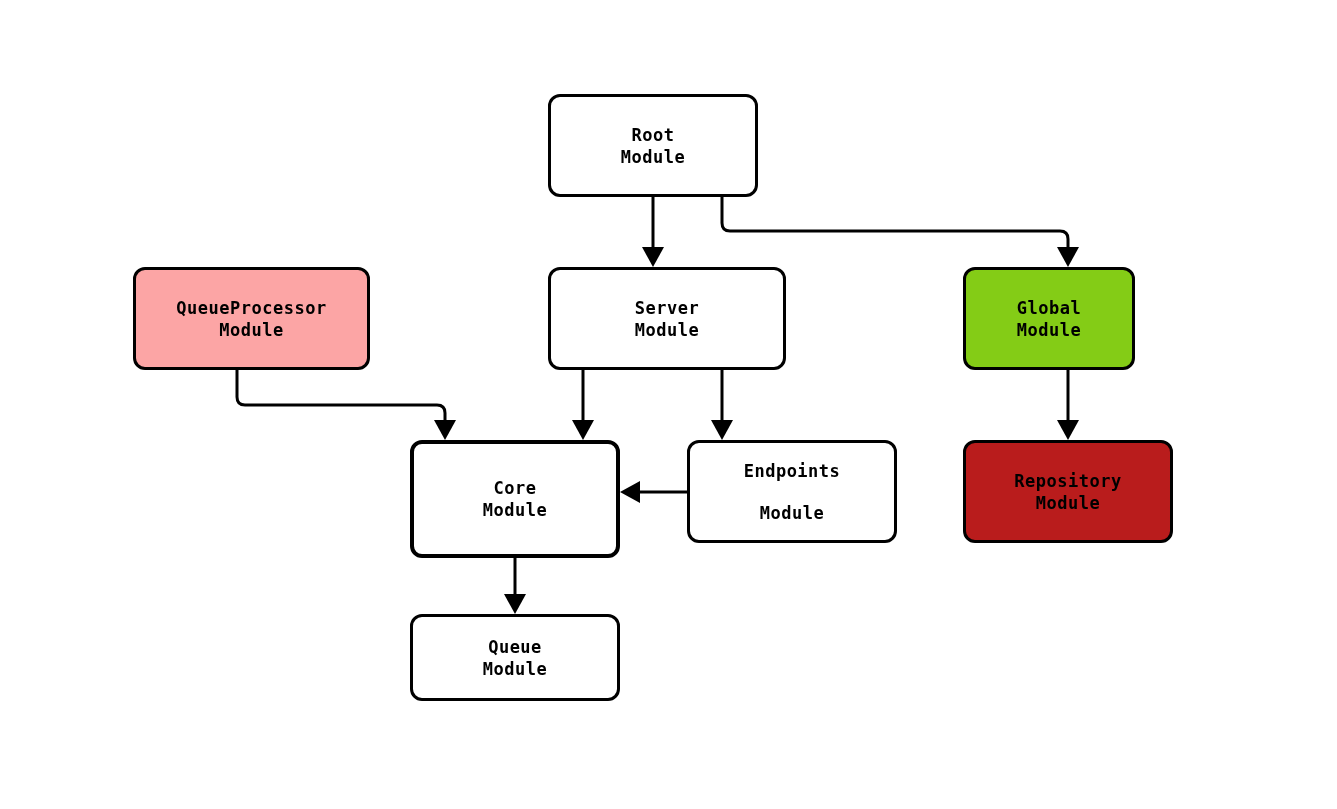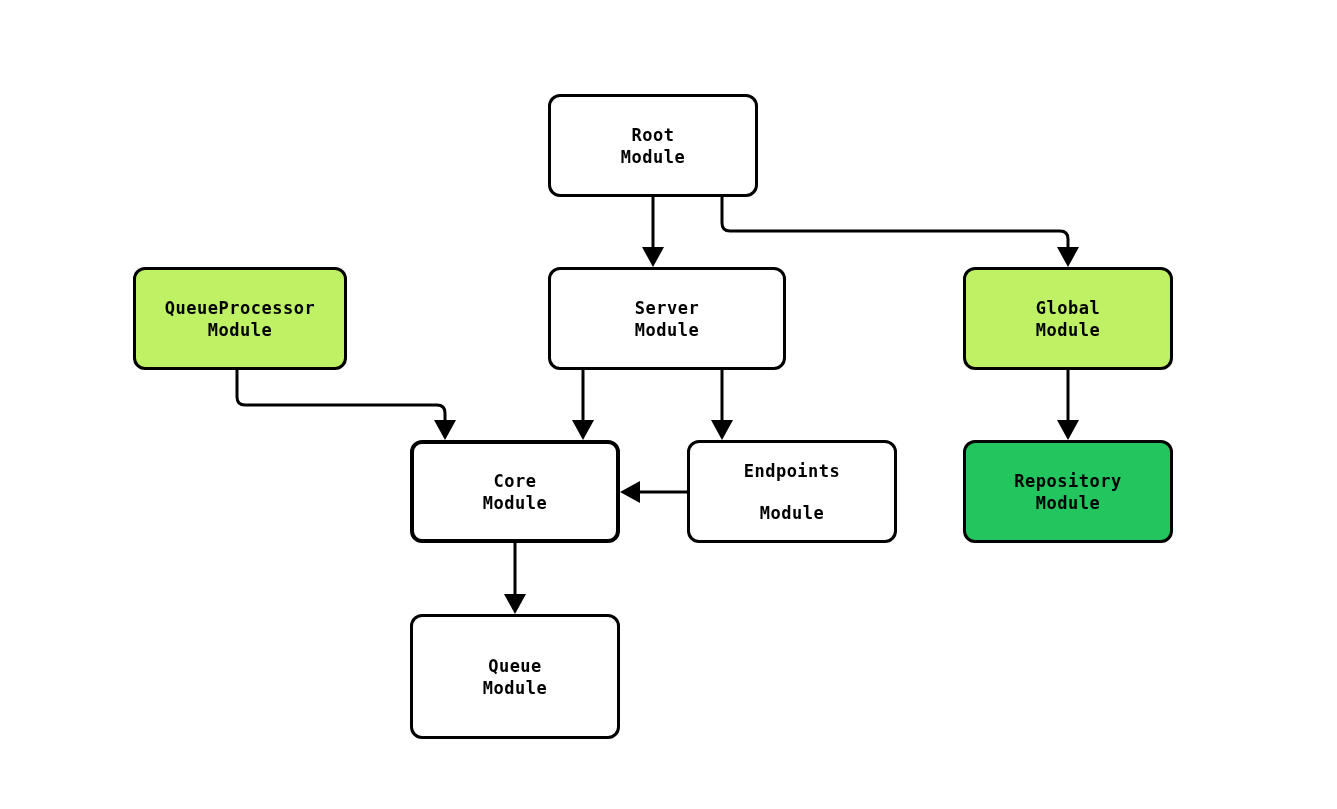--- a/index.html
+++ b/index.html
@@ -81,43 +81,43 @@
         <path d="M 515 543 L 515 594" fill="none" stroke="#000000" stroke-width="3" stroke-linecap="butt"></path>
         <path d="M 504 594 L 526 594 L 515 614 Z" fill="#000000"></path>
       </g>
   </svg>
 
   <div id="node-layer">
       <div class="node" style="left: 548px; top: 94px; width: 210px; height: 103px; border-color: rgb(0, 0, 0); background: rgb(255, 255, 255);">
         <div class="node-label" style="color: rgb(0, 0, 0);">Root</div>
         <div class="node-label" style="color: rgb(0, 0, 0);">Module</div>
       </div>
-      <div class="node" style="left: 133px; top: 267px; width: 214px; height: 103px; border-color: rgb(0, 0, 0); background: #bef264;">
+      <div class="node" style="left: 133px; top: 267px; width: 237px; height: 103px; border-color: rgb(0, 0, 0); background: #fca5a5;">
         <div class="node-label" style="color: rgb(0, 0, 0);">QueueProcessor</div>
         <div class="node-label" style="color: rgb(0, 0, 0);">Module</div>
       </div>
       <div class="node" style="left: 548px; top: 267px; width: 238px; height: 103px; border-color: rgb(0, 0, 0); background: rgb(255, 255, 255);">
         <div class="node-label" style="color: rgb(0, 0, 0);">Server</div>
         <div class="node-label" style="color: rgb(0, 0, 0);">Module</div>
       </div>
-      <div class="node" style="left: 963px; top: 267px; width: 210px; height: 103px; border-color: rgb(0, 0, 0); background: #bef264;">
+      <div class="node" style="left: 963px; top: 267px; width: 172px; height: 103px; border-color: rgb(0, 0, 0); background: #84cc16;">
         <div class="node-label" style="color: rgb(0, 0, 0);">Global</div>
         <div class="node-label" style="color: rgb(0, 0, 0);">Module</div>
       </div>
-      <div class="node emphasis" style="left: 410px; top: 440px; width: 210px; height: 103px; border-color: rgb(0, 0, 0); background: rgb(255, 255, 255);">
+      <div class="node emphasis" style="left: 410px; top: 440px; width: 210px; height: 118px; border-color: rgb(0, 0, 0); background: rgb(255, 255, 255);">
         <div class="node-label" style="color: rgb(0, 0, 0);">Core</div>
         <div class="node-label" style="color: rgb(0, 0, 0);">Module</div>
       </div>
       <div class="node" style="left: 687px; top: 440px; width: 210px; height: 103px; border-color: rgb(0, 0, 0); background: rgb(255, 255, 255); gap: 20px;">
         <div class="node-label" style="color: rgb(0, 0, 0);">Endpoints</div>
         <div class="node-label" style="color: rgb(0, 0, 0);">Module</div>
       </div>
-      <div class="node" style="left: 963px; top: 440px; width: 210px; height: 103px; border-color: rgb(0, 0, 0); background: #22c55e;">
+      <div class="node" style="left: 963px; top: 440px; width: 210px; height: 103px; border-color: rgb(0, 0, 0); background: #b91c1c;">
         <div class="node-label" style="color: rgb(0, 0, 0);">Repository</div>
         <div class="node-label" style="color: rgb(0, 0, 0);">Module</div>
       </div>
-      <div class="node" style="left: 410px; top: 614px; width: 210px; height: 125px; border-color: rgb(0, 0, 0); background: rgb(255, 255, 255);">
+      <div class="node" style="left: 410px; top: 614px; width: 210px; height: 87px; border-color: rgb(0, 0, 0); background: rgb(255, 255, 255);">
         <div class="node-label" style="color: rgb(0, 0, 0);">Queue</div>
         <div class="node-label" style="color: rgb(0, 0, 0);">Module</div>
       </div>
     </div>
 
 </div>
 
 </body></html>

